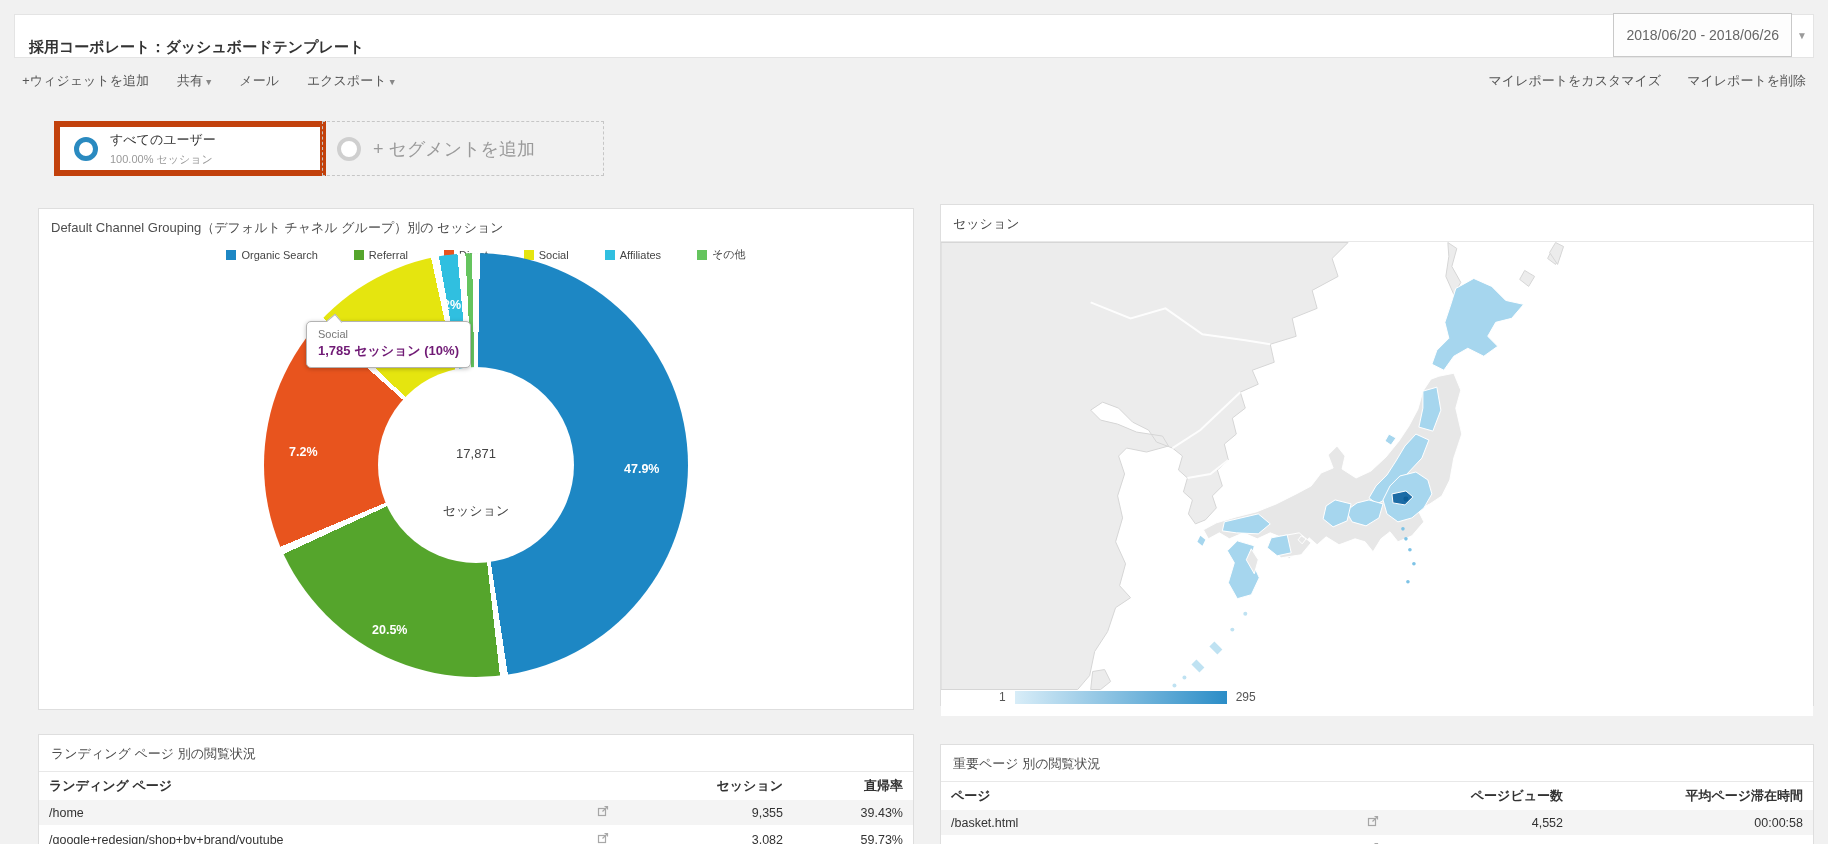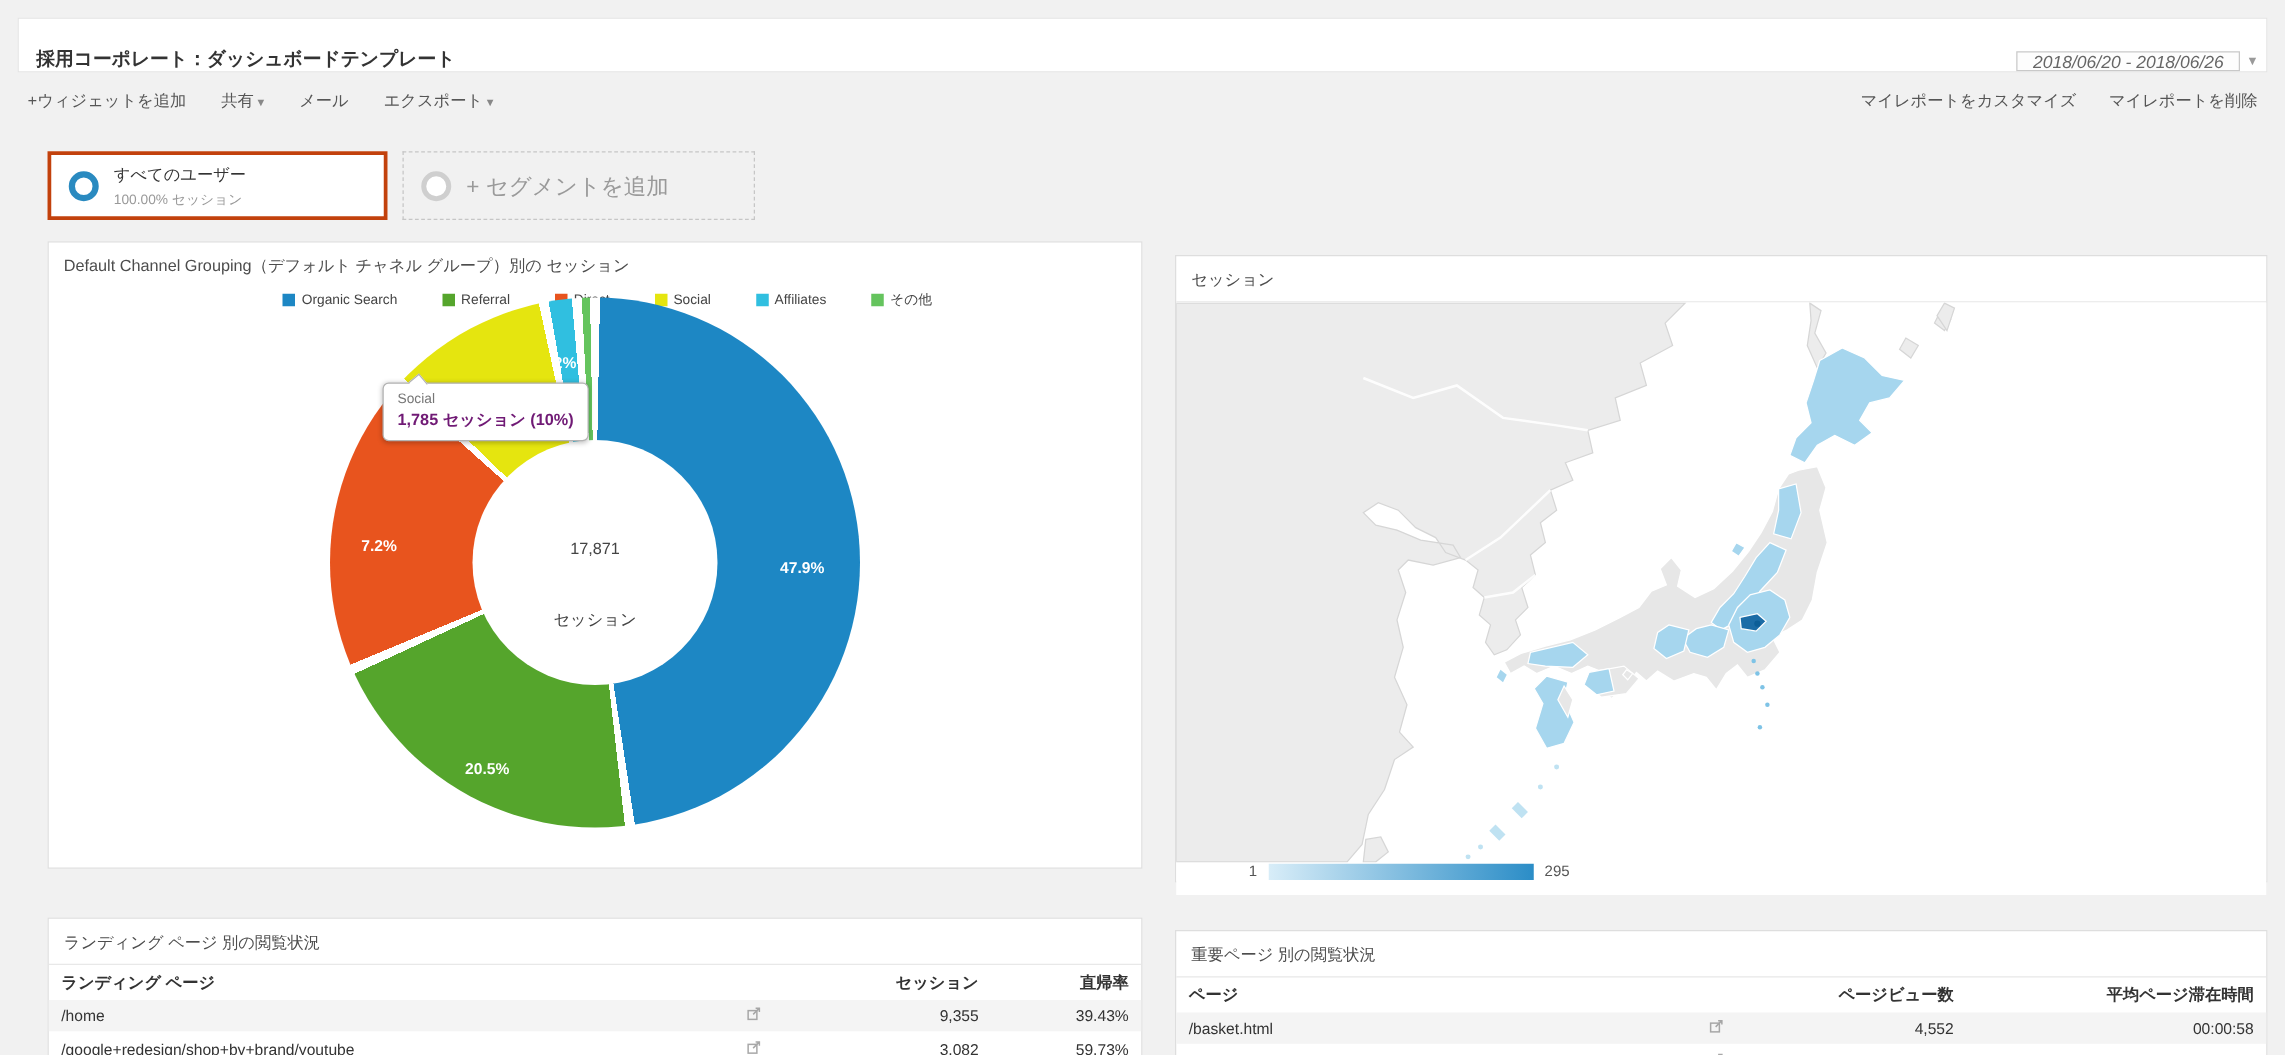--- a/index.html
+++ b/index.html
@@ -9,52 +9,52 @@
     background:#f1f1f1; color:#333; position:relative;
   }
   
   .header {
     position:absolute; top:14px; left:14px; right:14px; height:44px;
     background:#fff; border:1px solid #e4e4e4; display:flex; align-items:flex-end;
   }
   .header-title { font-size:15px; font-weight:bold; color:#333; margin-left:14px; }
   .header-right { margin-left:auto; display:flex; align-items:center; margin-right:4px; }
   .date-box {
-    background:#fdfdfd; border:1px solid #c9c9c9; height:16px; display:flex;
-    align-items:center; padding:0 12px; font-size:14px; color:#666; cursor:pointer;font-style:italic;
+    background:#fdfdfd; border:1px solid #c9c9c9; height:44px; display:flex;
+    align-items:center; padding:0 12px; font-size:14px; color:#666; cursor:pointer;
   }
   .date-caret { color:#9a9a9a; font-size:10px; margin-left:5px; width:12px; }
   
   .toolbar {
     position:absolute; top:72px; left:22px; right:22px; height:20px;
     display:flex; align-items:flex-start; font-size:13px; color:#555;font-family:Liberation Mono, monospace;
   }
   .tool-link { cursor:pointer; margin-right:28px; white-space:nowrap; }
   .tool-link .caret { font-size:9px; color:#888; margin-left:3px; }
   .toolbar-right { margin-left:auto; display:flex; }
   .toolbar-right .tool-link { margin-right:0; margin-left:26px; }
   
   .segment-card {
     position:absolute; top:121px; height:55px; display:flex; align-items:center;
     padding-left:14px; cursor:pointer;
   }
-  .segment-all { left:38px; width:272px; background:#fff; border:3px solid #c2410c; }
+  .segment-all { left:54px; width:272px; background:#fff; border:6px solid #c2410c; }
   .segment-add { left:322px; width:282px; border:1px dashed #c6c6c6; color:#999; }
   .ring {
     width:24px; height:24px; border-radius:50%; background:#fff; flex:0 0 auto;
   }
   .ring-blue { border:5px solid #2a8ac0; }
   .ring-gray { border:4px solid #cfcfcf; }
   .segment-text { margin-left:12px; }
   .segment-title { font-size:13px; color:#333; }
   .segment-sub { font-size:11px; color:#999; margin-top:3px; }
   .segment-add-label { font-size:18px; color:#9a9a9a; margin-left:12px; }
   
   .card { position:absolute; background:#fff; border:1px solid #dedede; }
-  .card-pie   { left:38px;  top:193px; width:876px; height:502px; }
+  .card-pie   { left:38px;  top:208px; width:876px; height:502px; }
   .card-map   { left:940px; top:204px; width:874px; height:502px; }
   .card-tleft { left:38px;  top:734px; width:876px; height:160px; }
   .card-tright{ left:940px; top:744px; width:874px; height:160px; }
   .widget-title { font-size:13px; color:#4d4d4d; padding:10px 12px 6px; }
   .widget-title.bordered { border-bottom:1px solid #e8e8e8; padding-bottom:8px; }
   
   .legend { display:flex; justify-content:center; gap:16px; font-size:11px; color:#444; margin-top:4px; }
   .legend-item { display:flex; align-items:center; cursor:pointer;padding-left:20px; }
   .legend-item i { width:10px; height:10px; display:inline-block; margin-right:5px; }
   .donut {

